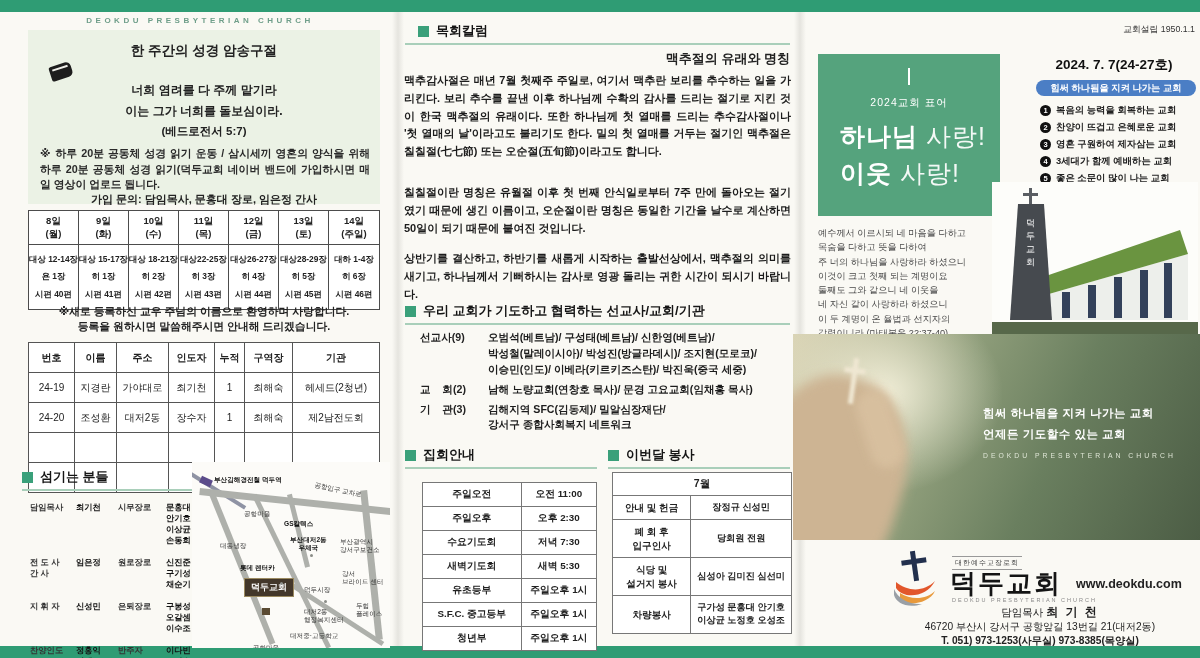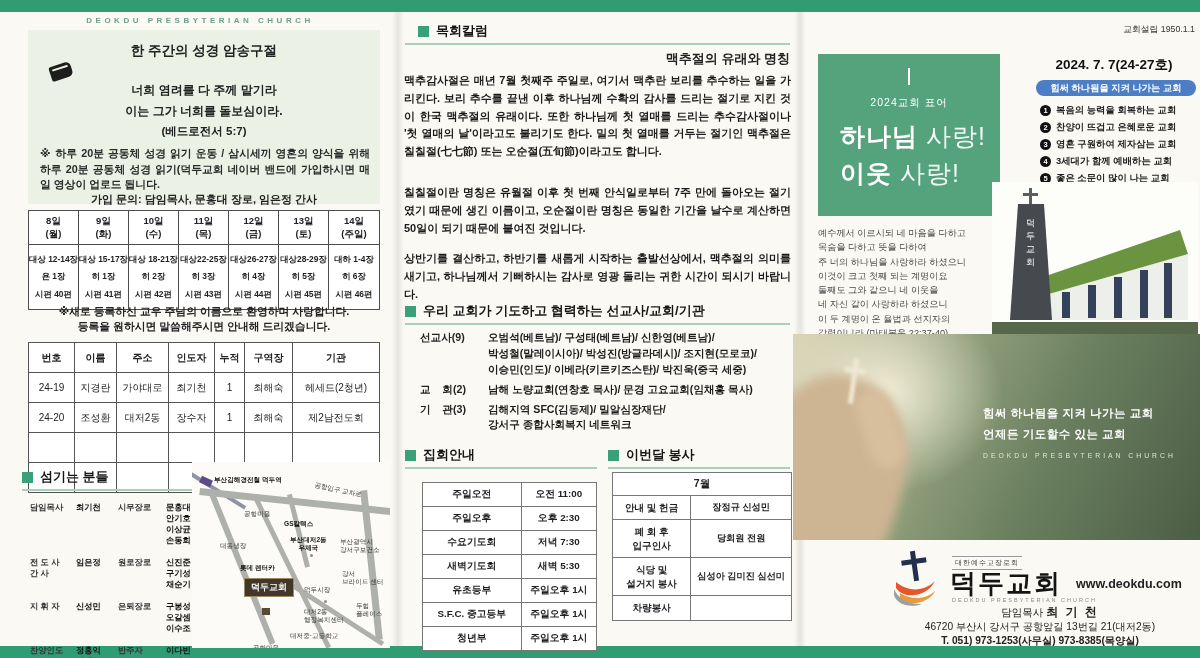--- a/index.html
+++ b/index.html
@@ -413,20 +413,22 @@
 입구인사</div>
         <div class="svc-c2 pl">당회원 전원</div>
       </div>
     <div class="svc-row">
         <div class="svc-c1 pl">식당 및
 설거지 봉사</div>
         <div class="svc-c2 pl">심성아 김미진 심선미</div>
       </div>
     <div class="svc-row">
         <div class="svc-c1 pl">차량봉사</div>
+        <div class="svc-c2 pl">구가성 문홍대 안기호
+이상균 노정호 오성조</div>
       </div>
   </div>
 
   <div class="abs founded">교회설립 1950.1.1</div>
 
   <div class="abs slogan-box">
     <div class="slogan-tick"></div>
     <div class="slogan-label">2024교회 표어</div>
     <div class="slogan-l1"><b>하나님</b><span class="thin"> 사랑!</span></div>
     <div class="slogan-l2"><b>이웃</b><span class="thin"> 사랑!</span></div>

